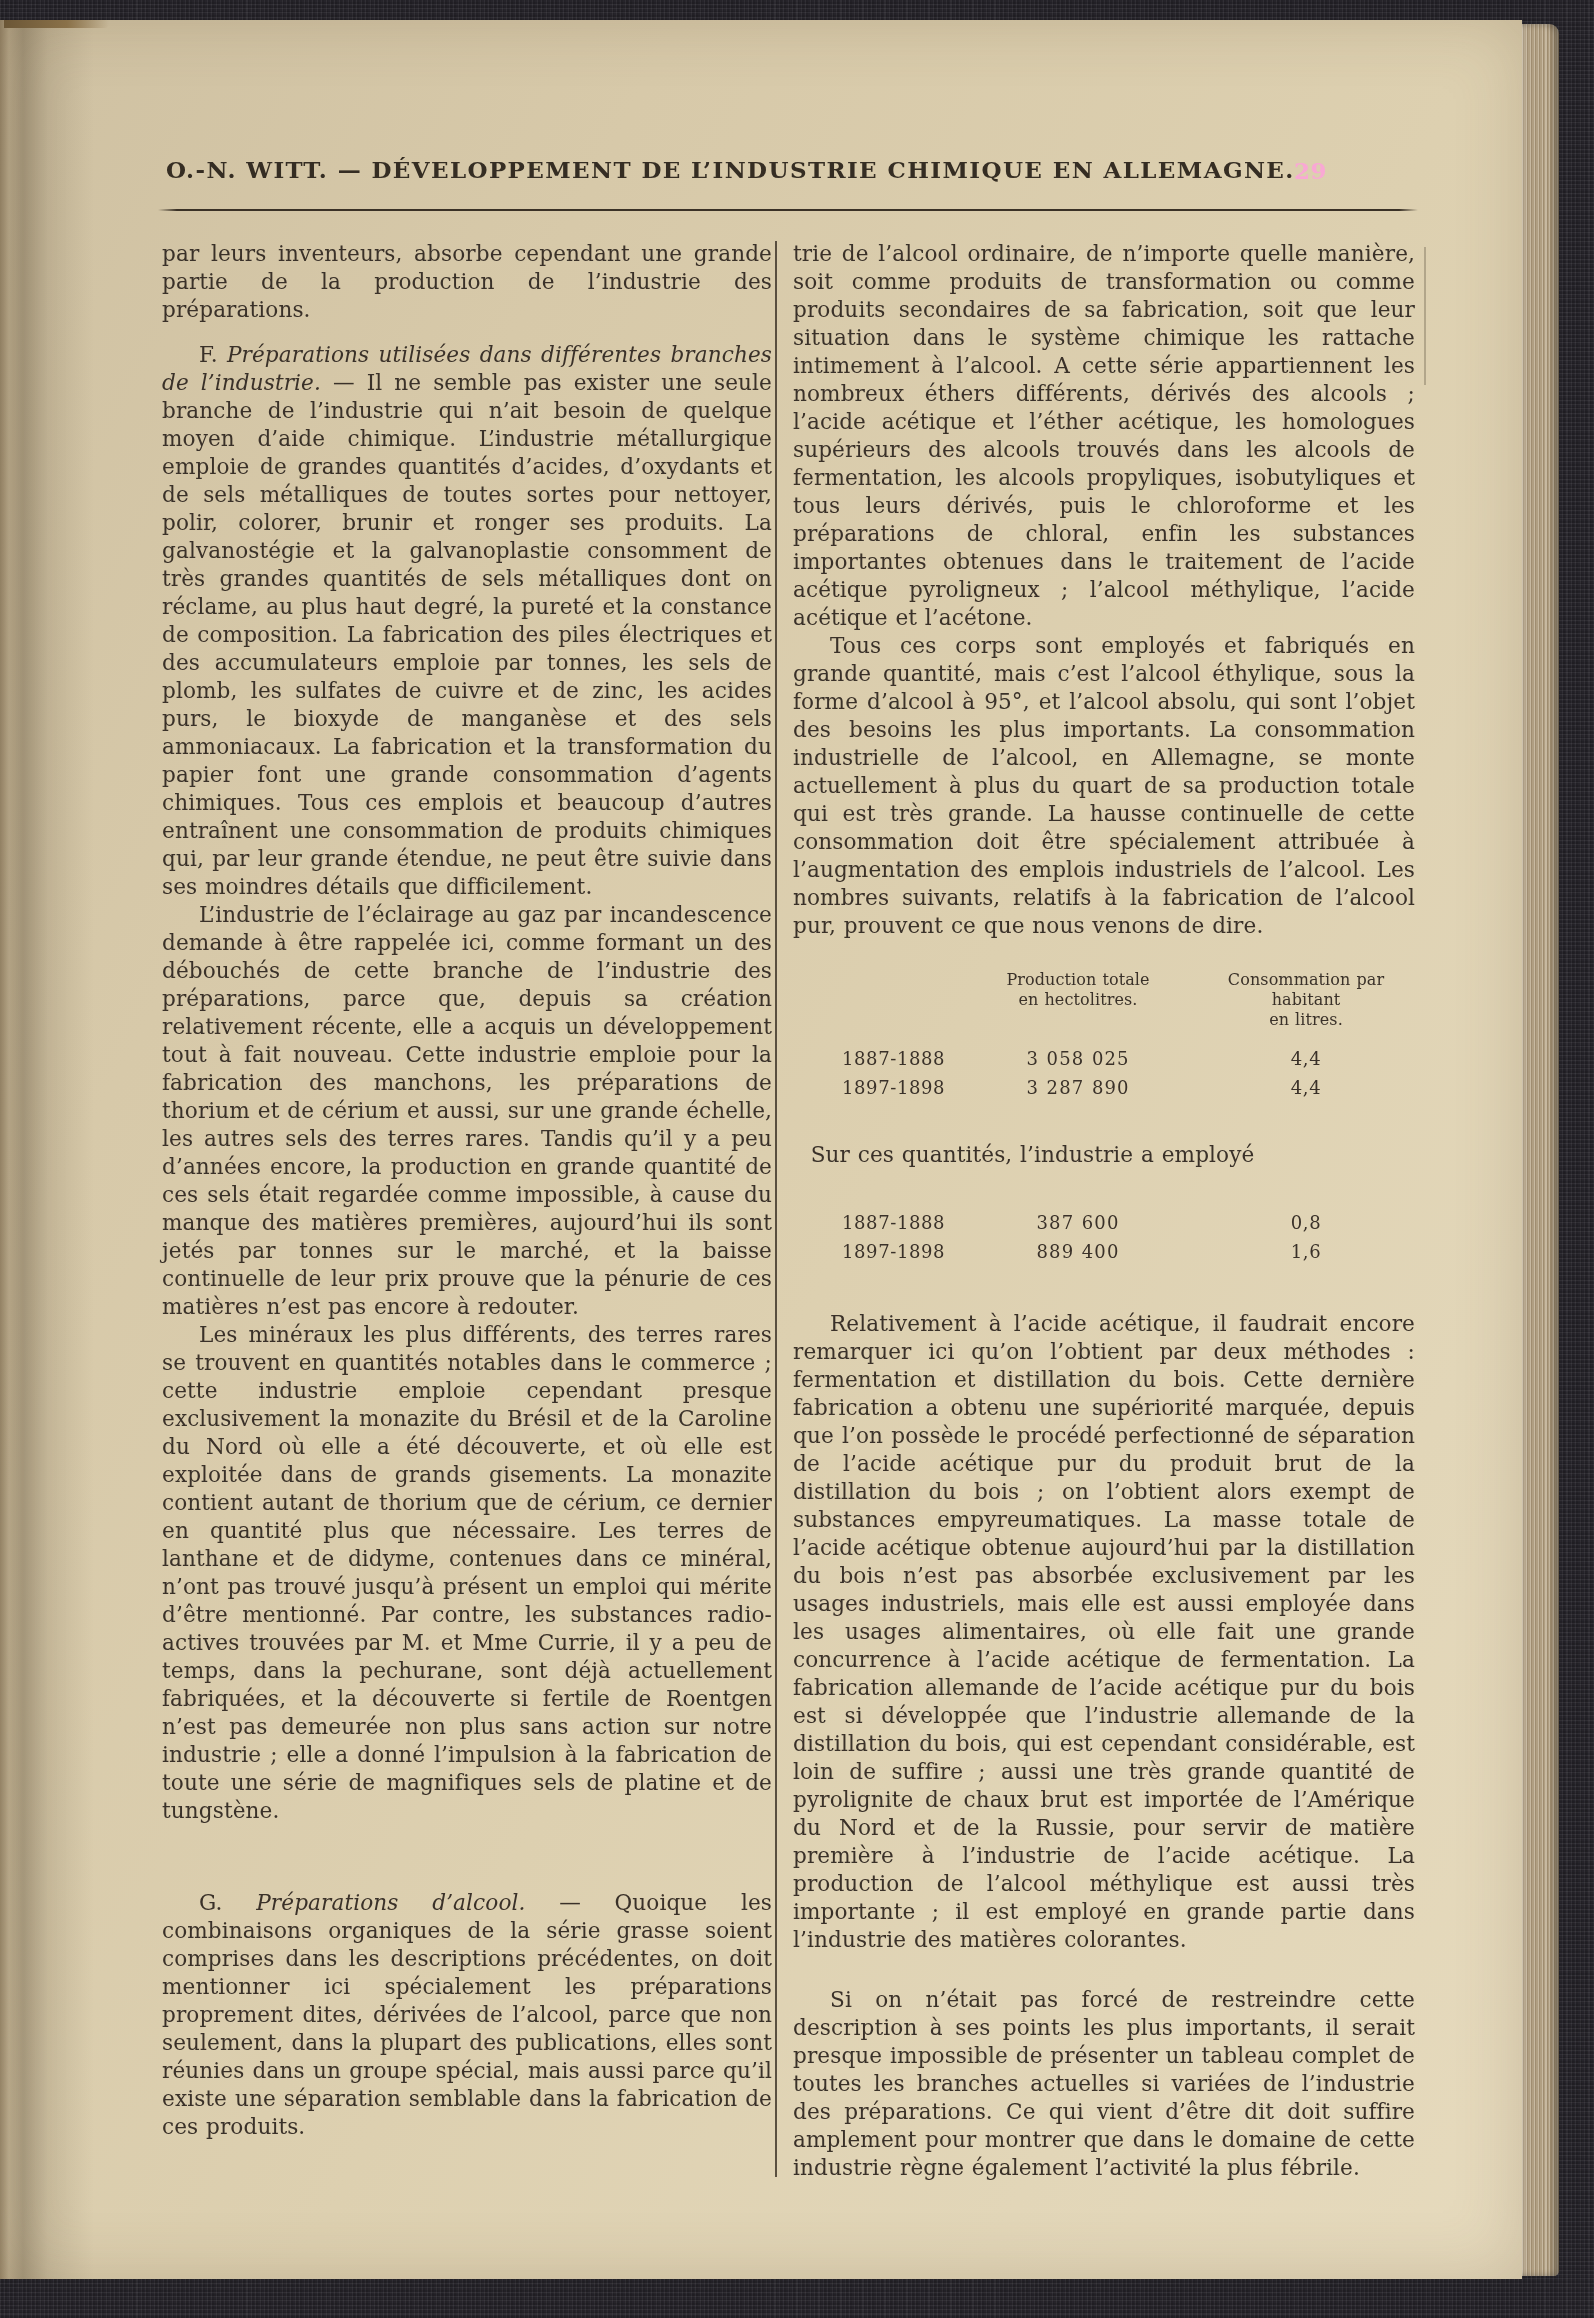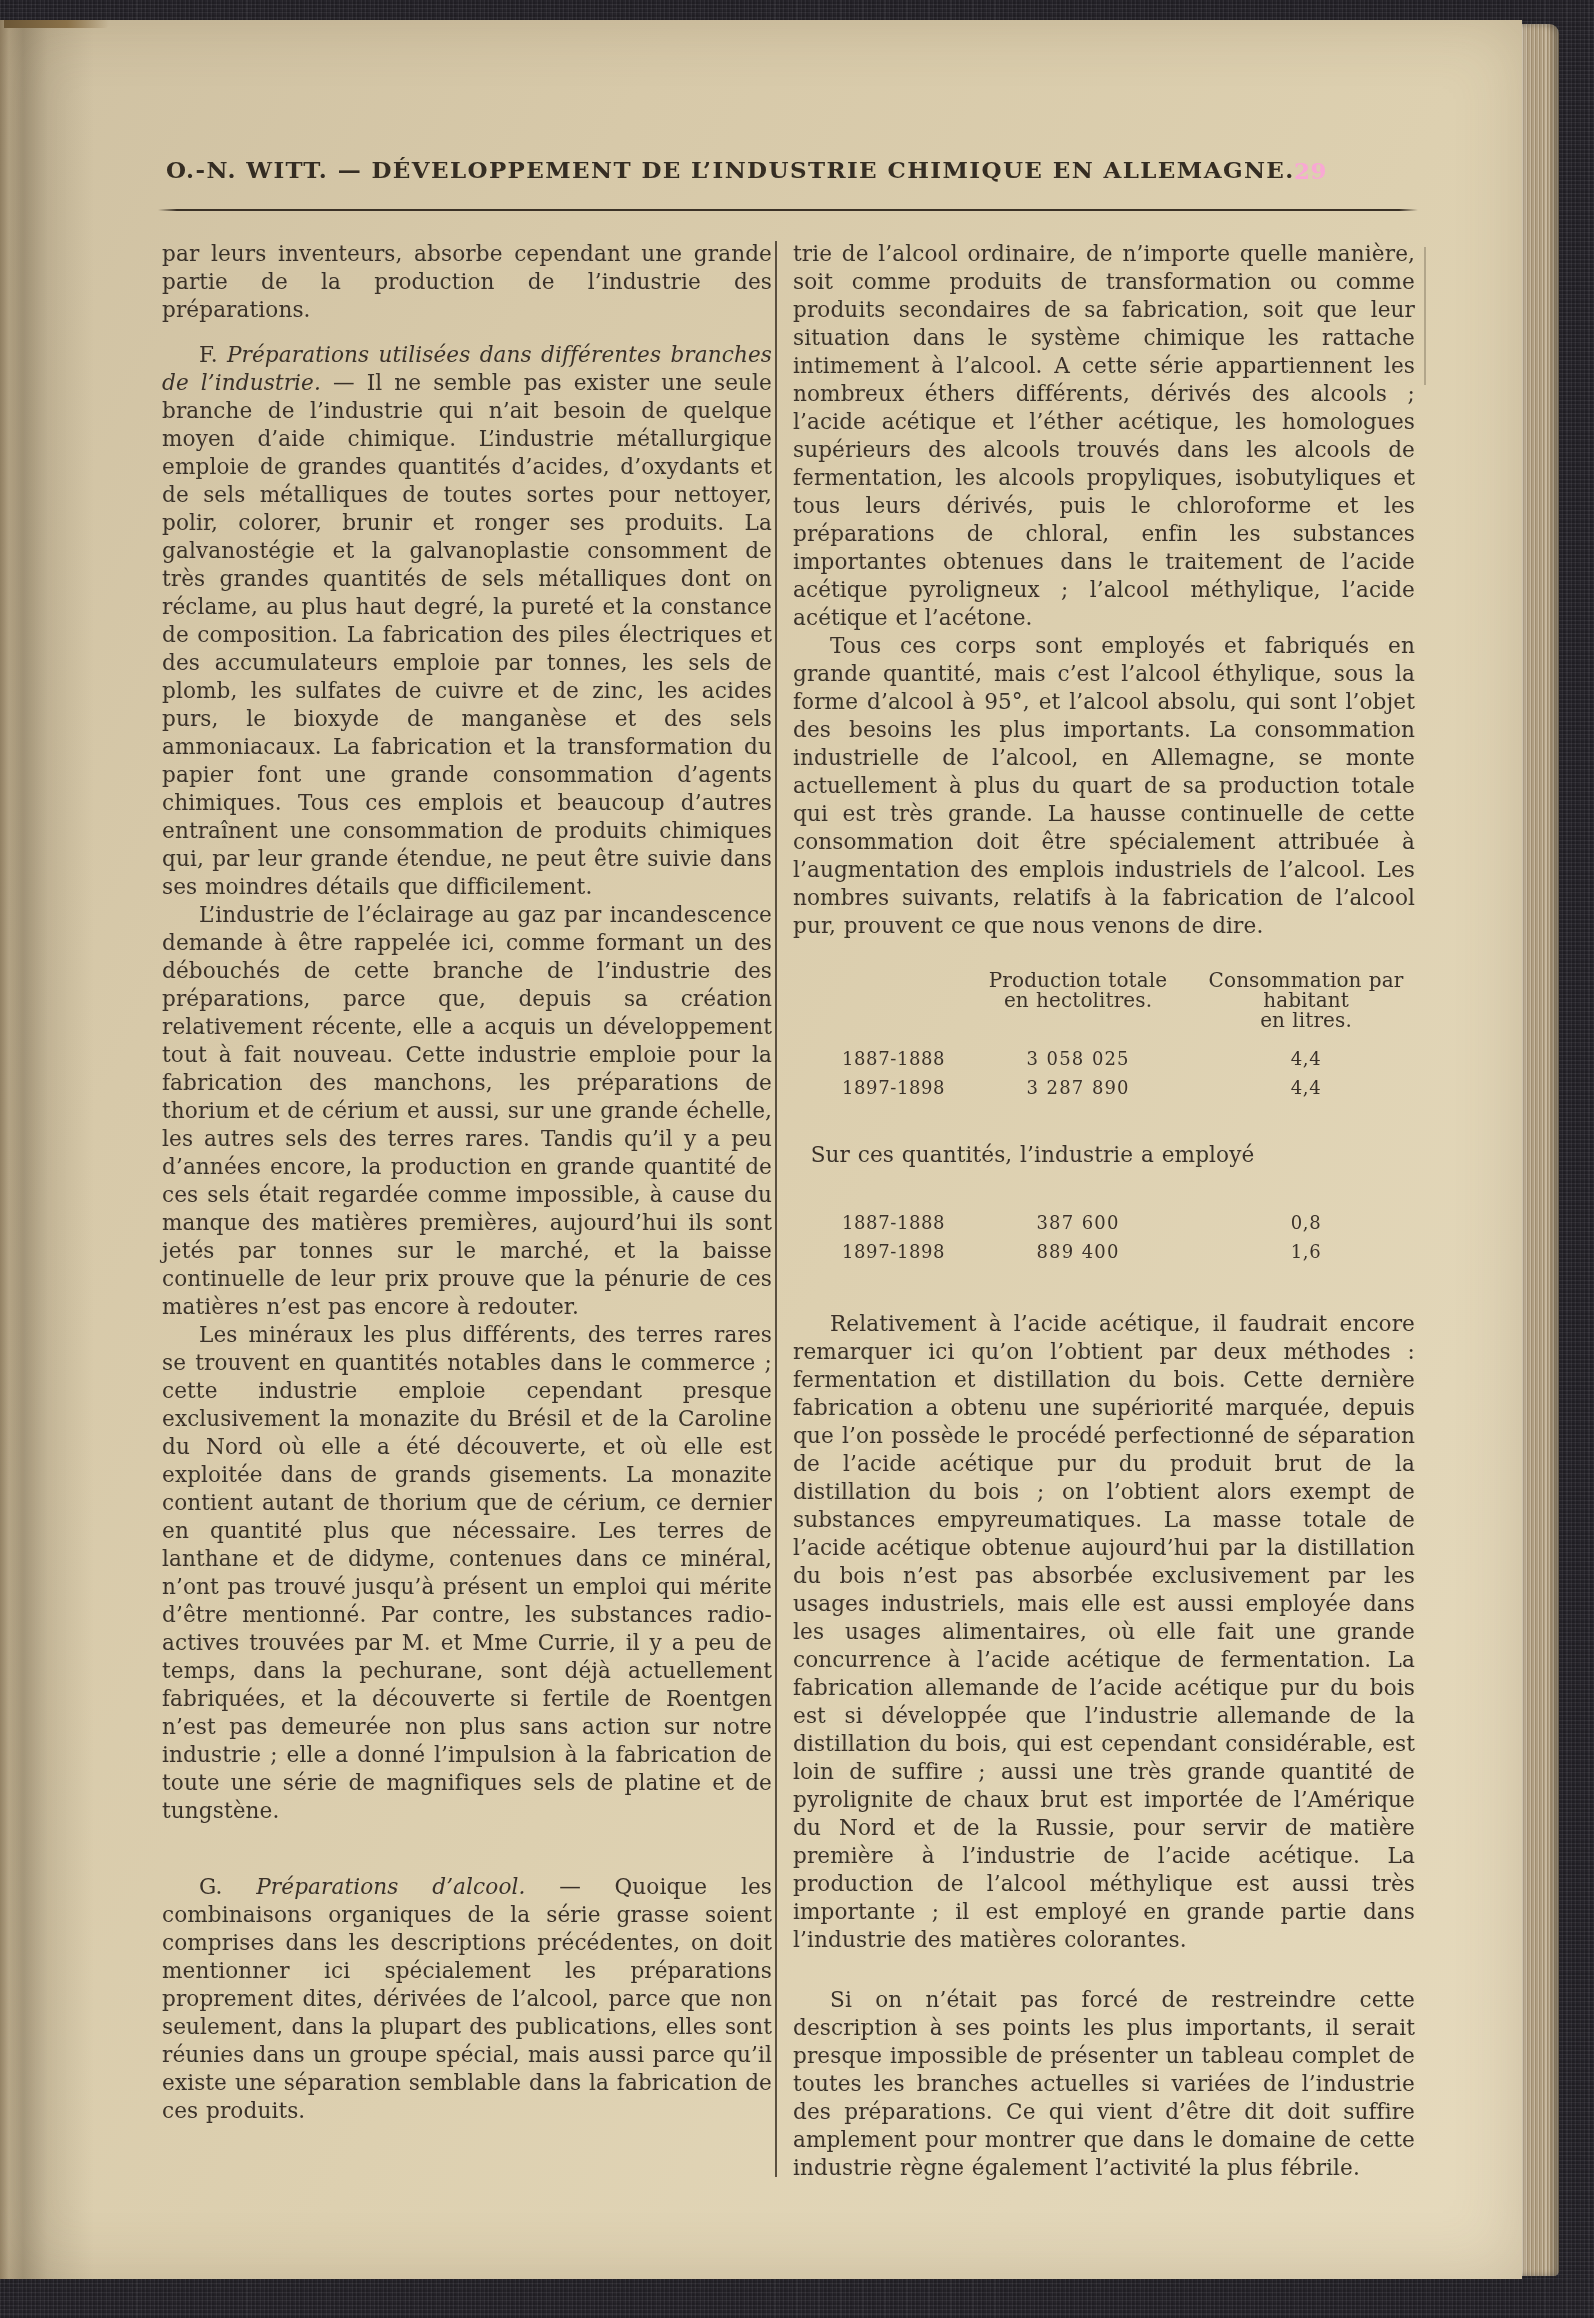--- a/index.html
+++ b/index.html
@@ -36,28 +36,28 @@
   
   .col{position:absolute;top:240px;font-size:21.6px;line-height:28px;color:#3a3129;
     text-align:justify;letter-spacing:0.1px;word-spacing:0.8px;}
   .col-left{left:162px;width:610px;}
   .col-right{left:793px;width:622px;}
   .divider{position:absolute;left:775px;top:241px;width:1.7px;height:1936px;
     background:rgba(66,56,44,0.85);}
   .para{margin:0;text-indent:37px;}
   .cont{text-indent:0;}
   .p-f{margin-top:16.6px;}
-  .p-g{margin-top:48px;}
+  .p-g{margin-top:64px;}
   .p-acet{margin-top:44px;}
   .p-si{margin-top:32px;}
   .para i{font-style:italic;}
   
   .stat-table{margin-top:30px;}
   .thead{display:grid;grid-template-columns:166px 238px 1fr;
-    font-size:20px;line-height:20px;text-align:center;color:#3a3129;}
+    font-size:16px;line-height:20px;text-align:center;color:#3a3129;}
   .tbody{margin-top:14.4px;}
   .tbody2{margin-top:39px;}
   .trow{display:grid;grid-template-columns:166px 238px 1fr;
     font-size:18px;line-height:29px;text-align:left;}
   .trow .year{padding-left:49px;letter-spacing:0.6px;}
   .trow .prod{text-align:center;letter-spacing:1.1px;}
   .trow .cons{text-align:center;letter-spacing:0.6px;}
   .interline{margin:39px 0 0 0;text-indent:17.7px;}
   
   .artifact{position:absolute;left:1424px;top:247px;width:1.7px;height:138px;

